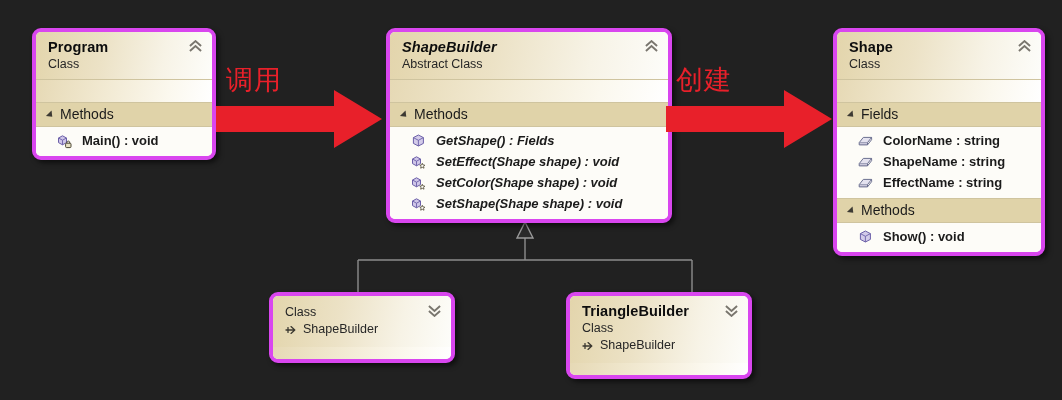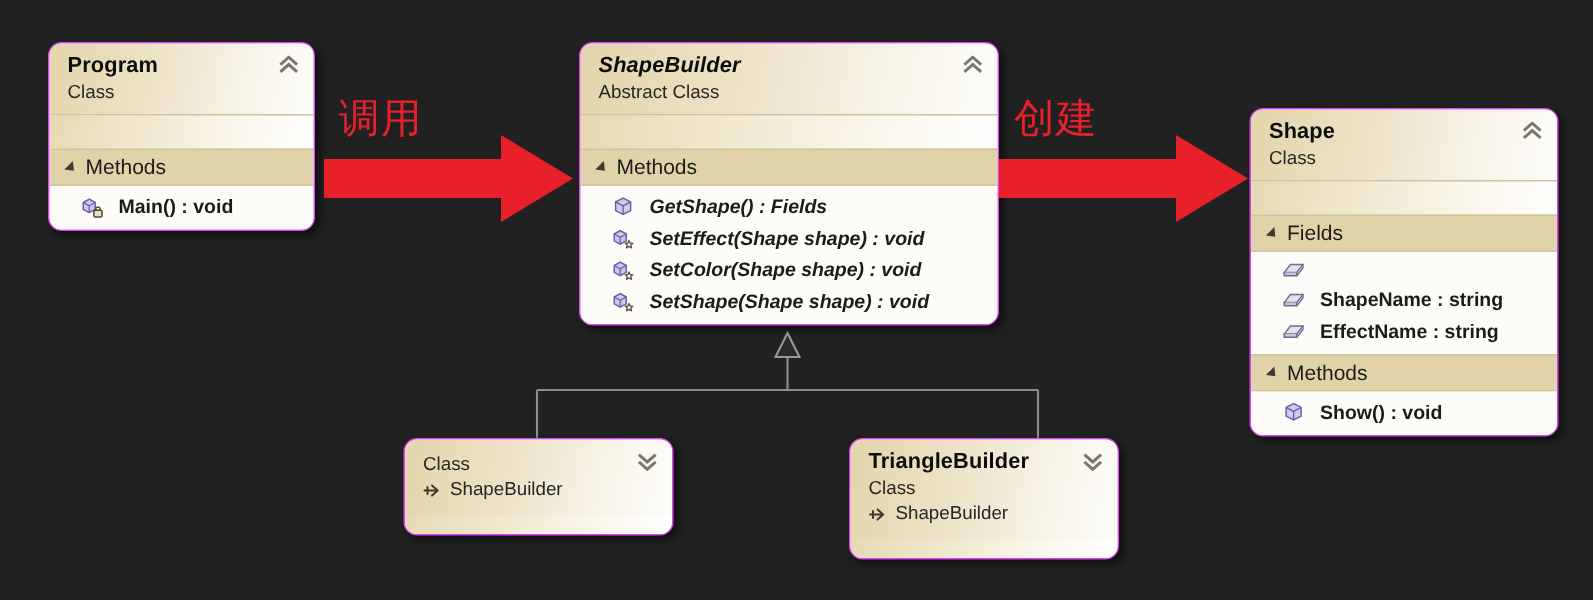--- a/index.html
+++ b/index.html
@@ -12,21 +12,21 @@
   }
   #stage{position:absolute;left:0;top:0;width:1062px;height:400px;}
 
   
   #connectors{position:absolute;left:0;top:0;width:1062px;height:400px;pointer-events:none;}
 
   
   .uml-box{
     position:absolute;
     border-radius:9px;
-    border:1px solid #d946ef;
+    border:4px solid #d946ef;
     background:#fdfcf8;
     box-shadow:3px 3px 5px rgba(0,0,0,.55);
     overflow:hidden;
   }
   .uml-header{
     background:linear-gradient(100deg,#e3d5ac 0%,#ece2c6 38%,#f7f3e6 72%,#fdfdfa 100%);
     padding:7px 10px 7px 12px;
     position:relative;
     border-bottom:1px solid #cfc49f;
   }
@@ -187,21 +187,21 @@
         <svg class="mi" viewBox="0 0 17 16">
           <path d="M2.5,5 L6.5,2.8 L10.5,5 L10.5,9.6 L6.5,11.8 L2.5,9.6 Z" fill="#cfc6e8" stroke="#6b5fa8" stroke-width="1"></path>
           <path d="M2.5,5 L6.5,7.2 L10.5,5 M6.5,7.2 L6.5,11.8" fill="none" stroke="#6b5fa8" stroke-width=".9"></path>
           <path d="M12.3,9.3 L13.1,11 L14.9,11.2 L13.6,12.4 L14,14.2 L12.3,13.3 L10.7,14.2 L11.1,12.4 L9.8,11.2 L11.6,11 Z" fill="#fdfcf8" stroke="#5a5340" stroke-width=".9" stroke-linejoin="round"></path>
         </svg>
         <span>SetShape(Shape shape) : void</span>
       </div>
     </div>
   </div>
 
-  <div class="uml-box" style="left:833px;top:28px;width:204px;margin-top:44px;">
+  <div class="uml-box" style="left:833px;top:28px;width:204px;">
     <div class="uml-header">
       <div class="uml-title">Shape</div>
       <div class="uml-stereotype">Class</div>
       <svg class="chev" viewBox="0 0 16 14">
         <path d="M2,6.5 L8,1.2 L14,6.5" fill="none" stroke="#56524a" stroke-width="2.1"></path>
         <path d="M2,11.8 L8,6.5 L14,11.8" fill="none" stroke="#56524a" stroke-width="2.1"></path>
       </svg>
     </div>
     <div class="uml-filler"></div>
 
@@ -209,20 +209,21 @@
       <span class="tri"></span>
       <span>Fields</span>
     </div>
     <div class="member-list">
       <div class="member">
         <svg class="mi" viewBox="0 0 17 16">
           <path d="M2.2,9.6 L6.3,4.4 L14.6,4.4 L10.5,9.6 Z" fill="#e4e2ef" stroke="#6b6f90" stroke-width="1"></path>
           <path d="M2.2,9.6 L2.2,11.9 L10.5,11.9 L10.5,9.6" fill="#c9c7da" stroke="#6b6f90" stroke-width="1"></path>
           <path d="M10.5,11.9 L14.6,6.7 L14.6,4.4" fill="none" stroke="#6b6f90" stroke-width="1"></path>
         </svg>
+        <span>ColorName : string</span>
       </div>
       <div class="member">
         <svg class="mi" viewBox="0 0 17 16">
           <path d="M2.2,9.6 L6.3,4.4 L14.6,4.4 L10.5,9.6 Z" fill="#e4e2ef" stroke="#6b6f90" stroke-width="1"></path>
           <path d="M2.2,9.6 L2.2,11.9 L10.5,11.9 L10.5,9.6" fill="#c9c7da" stroke="#6b6f90" stroke-width="1"></path>
           <path d="M10.5,11.9 L14.6,6.7 L14.6,4.4" fill="none" stroke="#6b6f90" stroke-width="1"></path>
         </svg>
         <span>ShapeName : string</span>
       </div>
       <div class="member">

